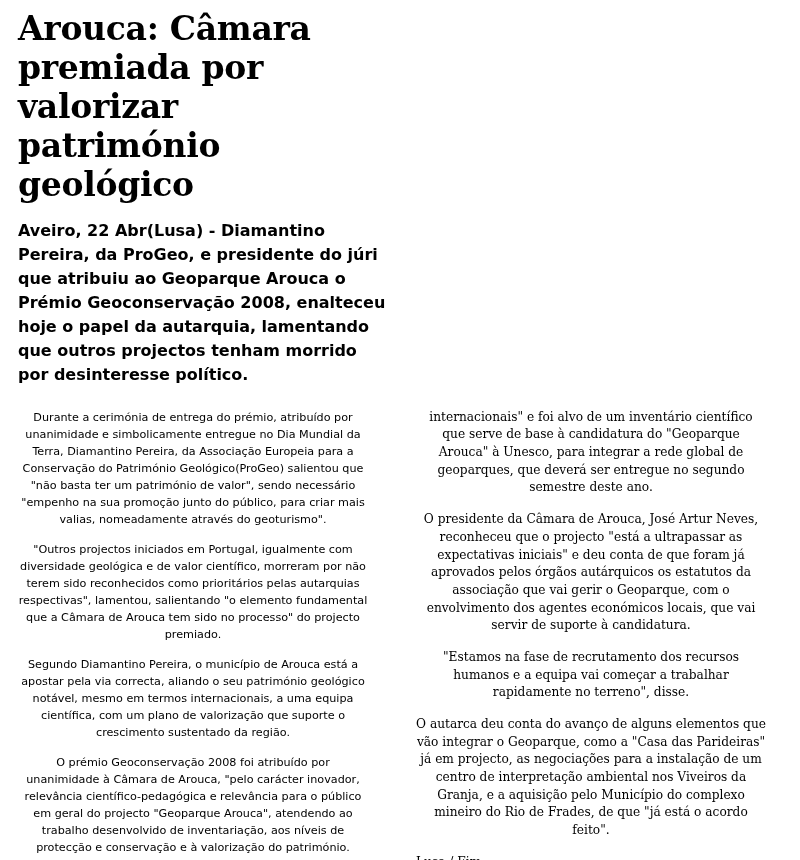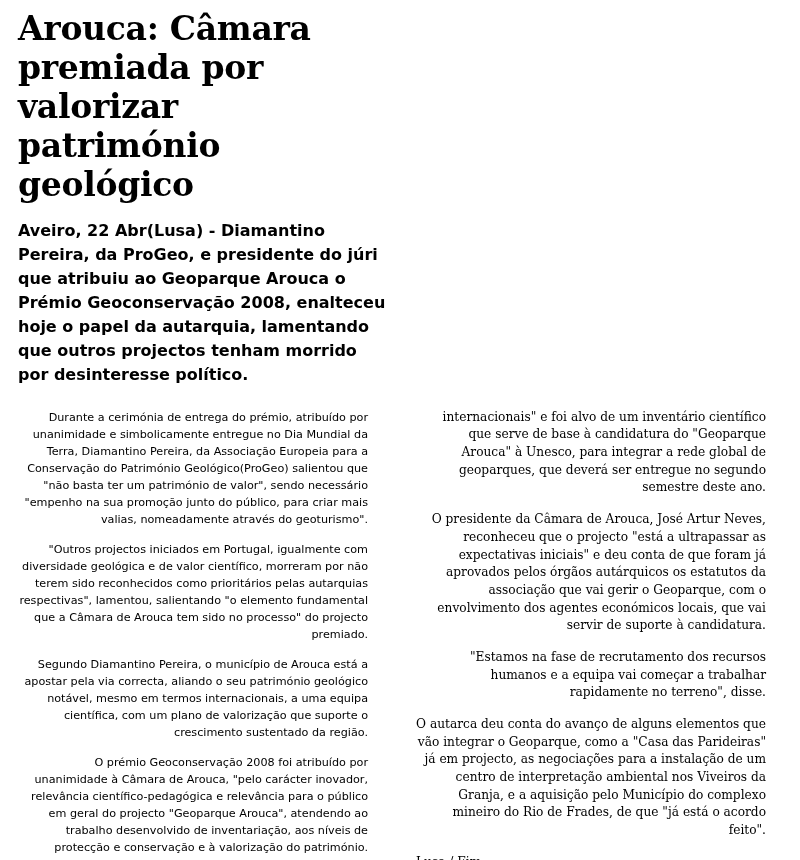--- a/index.html
+++ b/index.html
@@ -46,21 +46,21 @@
     align-items: flex-start;
   }
   .col {
     width: 350px;
   }
   .col p {
     font-family: "DejaVu Sans", sans-serif;
     font-size: 11.2px;
     line-height: 1.52;
     margin: 0 0 13px 0;
-    text-align: right;
+    text-align: center;
     color: #000;
   }
   .col.right p {
     font-family: "DejaVu Serif", serif;
     font-size: 12.2px;
     line-height: 1.45;
     margin: 0 0 14px 0;
   }
   .sig {
     font-family: "DejaVu Serif", serif;

